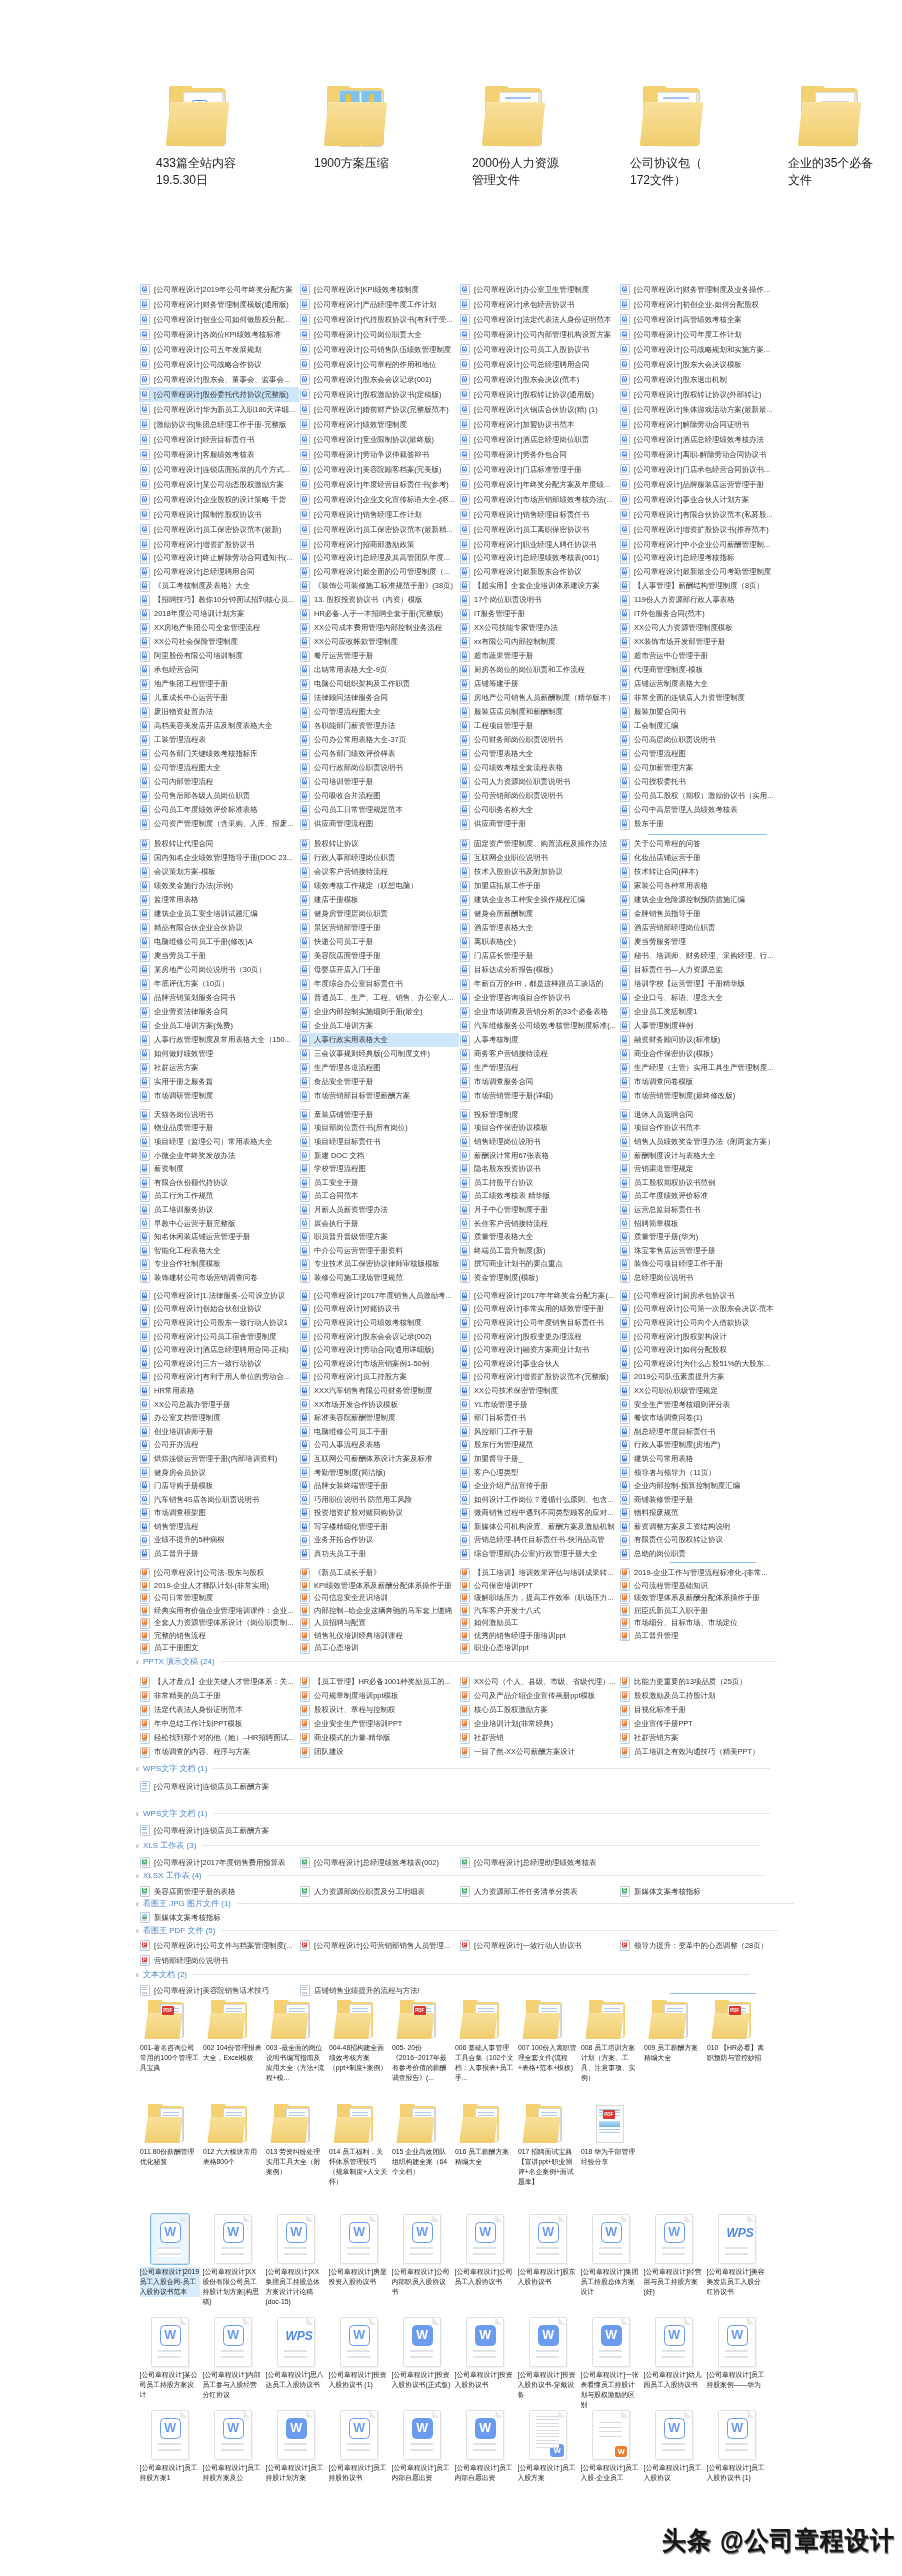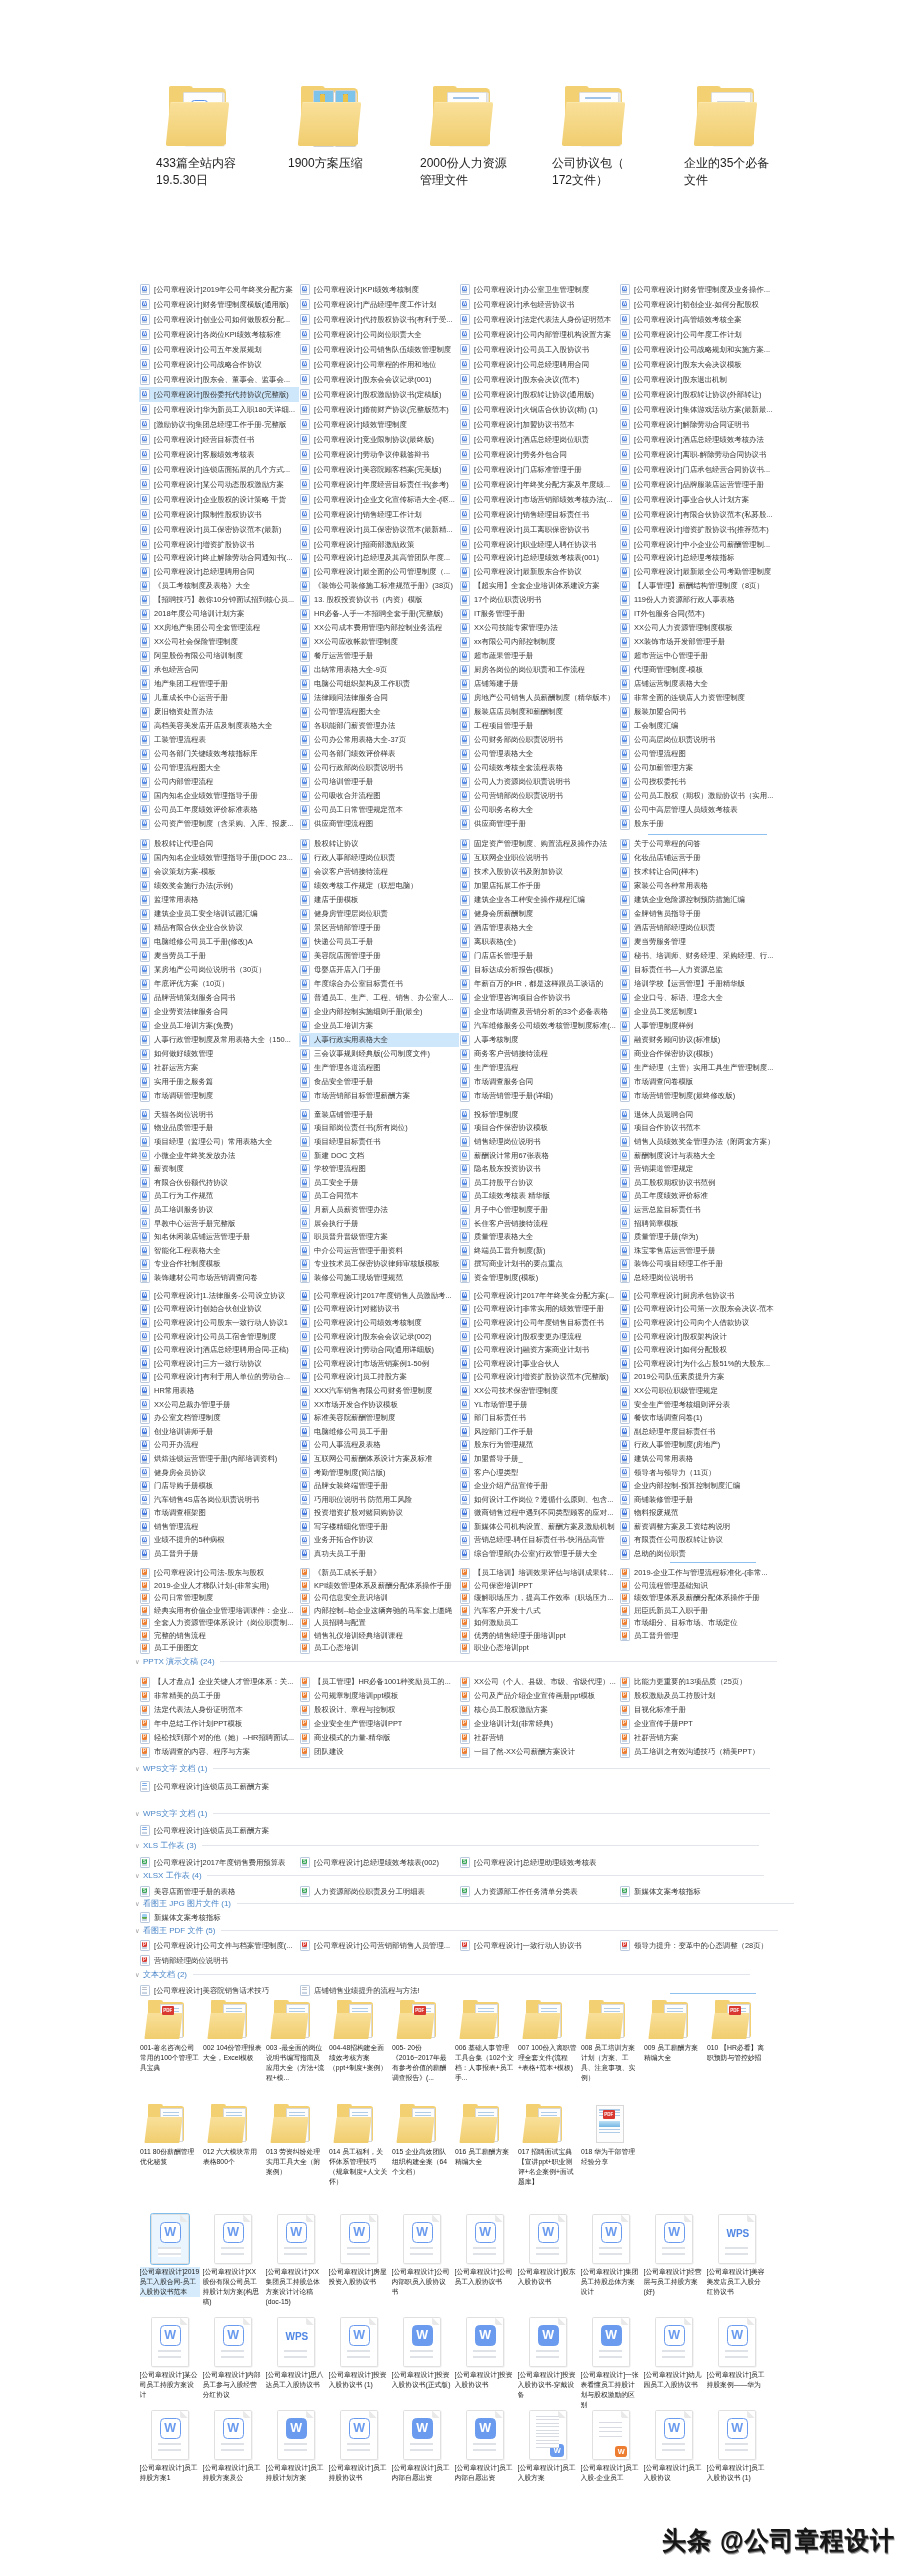--- a/index.html
+++ b/index.html
@@ -1,21 +1,21 @@
 <!DOCTYPE html>
 <html style="font-size:9px"><head>
 <meta charset="utf-8">
 <style>
   html,body{margin:0;padding:0;}
   body{
     width:902px;height:2576px;position:relative;background:#fff;overflow:hidden;
     font-family:"Liberation Sans","DejaVu Sans",sans-serif;color:#333;
   }
   
-  #top-folders{position:absolute;top:85px;left:159px;display:flex;gap:47px;}
+  #top-folders{position:absolute;top:85px;left:159px;display:flex;gap:73px;}
   .tfolder{width:85px;display:flex;flex-direction:column;align-items:center;}
   .tf-icon{position:relative;width:67px;height:64px;}
   .tf-back{position:absolute;left:1.1px;top:3.4px;width:57px;height:57px;background:#f3d173;border-radius:2.3px 4.5px 1.7px 1.7px;}
   .tf-back::before{content:"";position:absolute;top:-2.8px;left:0;width:24px;height:4.5px;background:#f3d173;border-radius:1.7px 3.4px 0 0;}
   .tf-page{position:absolute;left:15px;top:6.8px;width:38px;height:52px;background:#fdfdfd;border:0.6px solid #dcdcdc;border-radius:1.1px;box-shadow:1.7px 0.6px 0 #e7e7e7;}
   .tf-page .ln{position:absolute;left:5.1px;right:5.1px;height:2.3px;background:#d9dde2;border-radius:1.1px;}
   .tf-front{position:absolute;left:0;top:17px;width:59px;height:44px;background:linear-gradient(#f9e09a,#f0cd6e);border-radius:1.7px 2.3px 2.3px 2.3px;transform:skewX(-6deg);box-shadow:inset 0 0.6px 0 #fcf0c0;}
   .tf-wbadge{position:absolute;left:6.8px;top:6.8px;width:15px;height:15px;border:1.7px solid #5a8fe8;border-radius:3.4px;color:#5a8fe8;font-weight:bold;font-size:9.7px;line-height:15px;text-align:center;background:#fff;}
   .tf-zip1,.tf-zip2{position:absolute;top:4.5px;width:19.3px;height:55px;background:linear-gradient(#7ec3ea 0 55%,#f49b32 55% 72%,#7fbf4d 72% 100%);border:0.6px solid #cfcfcf;border-radius:1.1px;}
   .tf-zip1{left:12.5px;} .tf-zip2{left:35px;}
@@ -58,21 +58,21 @@
   .flabel{font-size:6.8px;line-height:9.7px;color:#222;text-align:left;width:59px;max-height:50px;overflow:hidden;}
   
   .dgrid{position:absolute;left:138px;display:flex;}
   .dcell{width:63px;display:flex;flex-direction:column;align-items:center;}
   .dcell.selected .bigdoc{outline:0.6px solid #7fbdea;background:#eaf5fe;}
   .dcell.selected .dlabel{background:#d6ecfc;}
   .bigdoc{position:relative;width:36px;height:48px;background:#fff;border:0.6px solid #e0e0e0;border-radius:1.7px;margin-bottom:3.4px;box-shadow:0.6px 0.6px 0 #ececec;}
   .bigdoc::before{content:"";position:absolute;right:-0.6px;top:-0.6px;width:8px;height:8px;background:#e9e9e9;clip-path:polygon(0 0,100% 100%,0 100%);border-radius:0 0 0 1.7px;}
   .bd-w{position:absolute;left:8px;top:6.8px;width:19.3px;height:19.3px;border:1.7px solid #6b9bee;border-radius:4.5px;color:#6b9bee;font-weight:bold;font-size:12.5px;line-height:19.3px;text-align:center;background:#fff;}
   .bigdoc.solid .bd-w{background:#6b9bee;color:#fff;}
-  .bigdoc.wps .bd-w{border:none;color:#5187e4;font-size:10px;letter-spacing:0;line-height:23px;}
+  .bigdoc.wps .bd-w{border:none;color:#5187e4;font-size:12px;font-style:italic;letter-spacing:0;line-height:23px;}
   .bd-lines{position:absolute;left:6.8px;right:6.8px;bottom:5.7px;height:10.2px;background:repeating-linear-gradient(#dfe3e8 0 2.3px,#fff 2.3px 5.7px);}
   .bigdoc.prev .bd-w{left:auto;right:1.7px;top:auto;bottom:1.7px;width:11.4px;height:11.4px;border-width:1.1px;font-size:7.4px;line-height:11.4px;border-radius:2.8px;background:#6b9bee;color:#fff;}
   .bigdoc.prev .bd-lines{top:4.5px;height:32px;background:repeating-linear-gradient(#d8dce2 0 1.1px,#fff 1.1px 3.4px);}
   .bigdoc.prevp .bd-w{left:auto;right:1.7px;top:auto;bottom:1.7px;width:11.4px;height:11.4px;border:none;font-size:7.4px;line-height:11.4px;border-radius:2.8px;background:#ed7d31;color:#fff;}
   .bigdoc.prevp .bd-lines{top:11.4px;height:17px;background:repeating-linear-gradient(#d8dce2 0 1.1px,#fff 1.1px 4.5px);}
   .dlabel{font-size:6.8px;line-height:9.7px;color:#222;text-align:left;width:60px;max-height:40px;overflow:hidden;}
   
   .selline{position:absolute;height:1.1px;background:#8fc1f0;}
   #watermark{
     position:absolute;top:2525px;left:662px;font-size:24px;font-weight:bold;color:#161616;
@@ -518,21 +518,21 @@
       <div class="litem">
         <span class="ic doc"></span>
         <span class="txt">公司管理流程图大全</span>
       </div>
       <div class="litem">
         <span class="ic doc"></span>
         <span class="txt">公司内部管理流程</span>
       </div>
       <div class="litem">
         <span class="ic doc"></span>
-        <span class="txt">国内知名企业绩效管理指导手册</span>
+        <span class="txt">公司售后部各级人员岗位职责</span>
       </div>
       <div class="litem">
         <span class="ic doc"></span>
         <span class="txt">公司员工年度绩效评价标准表格</span>
       </div>
       <div class="litem">
         <span class="ic doc"></span>
         <span class="txt">公司资产管理制度（含采购、入库、报废...</span>
       </div>
       <div class="litem">

